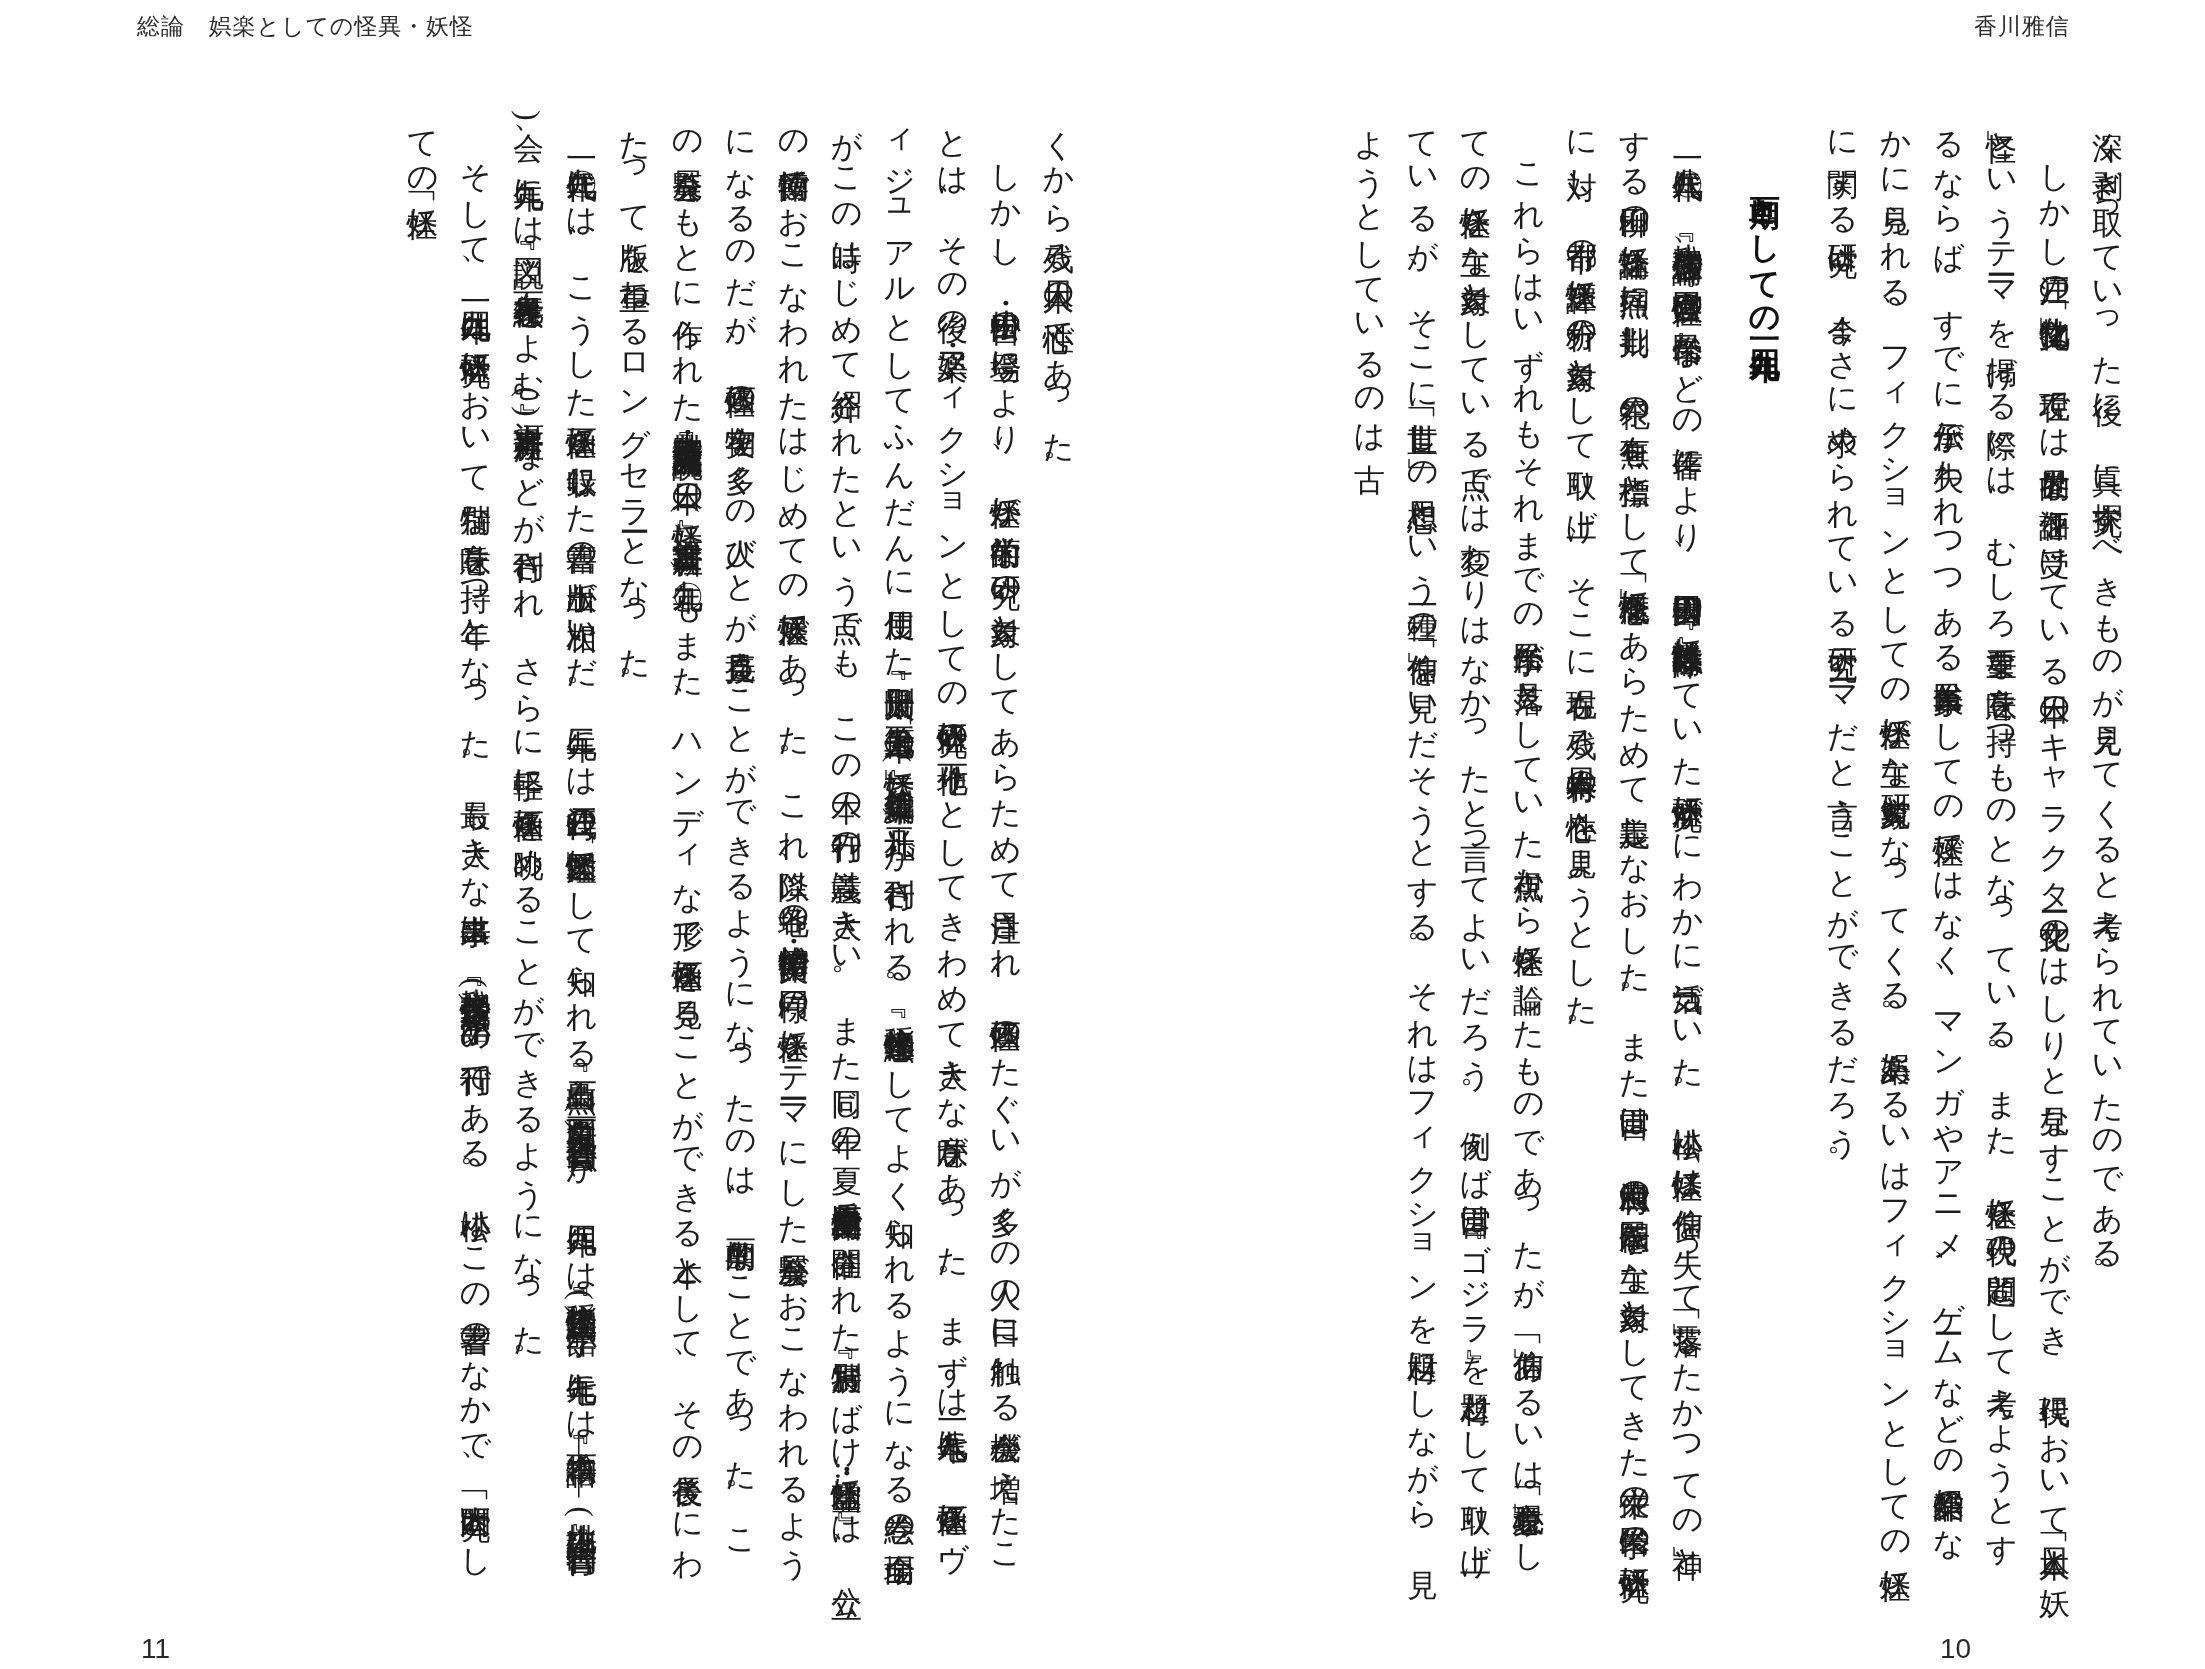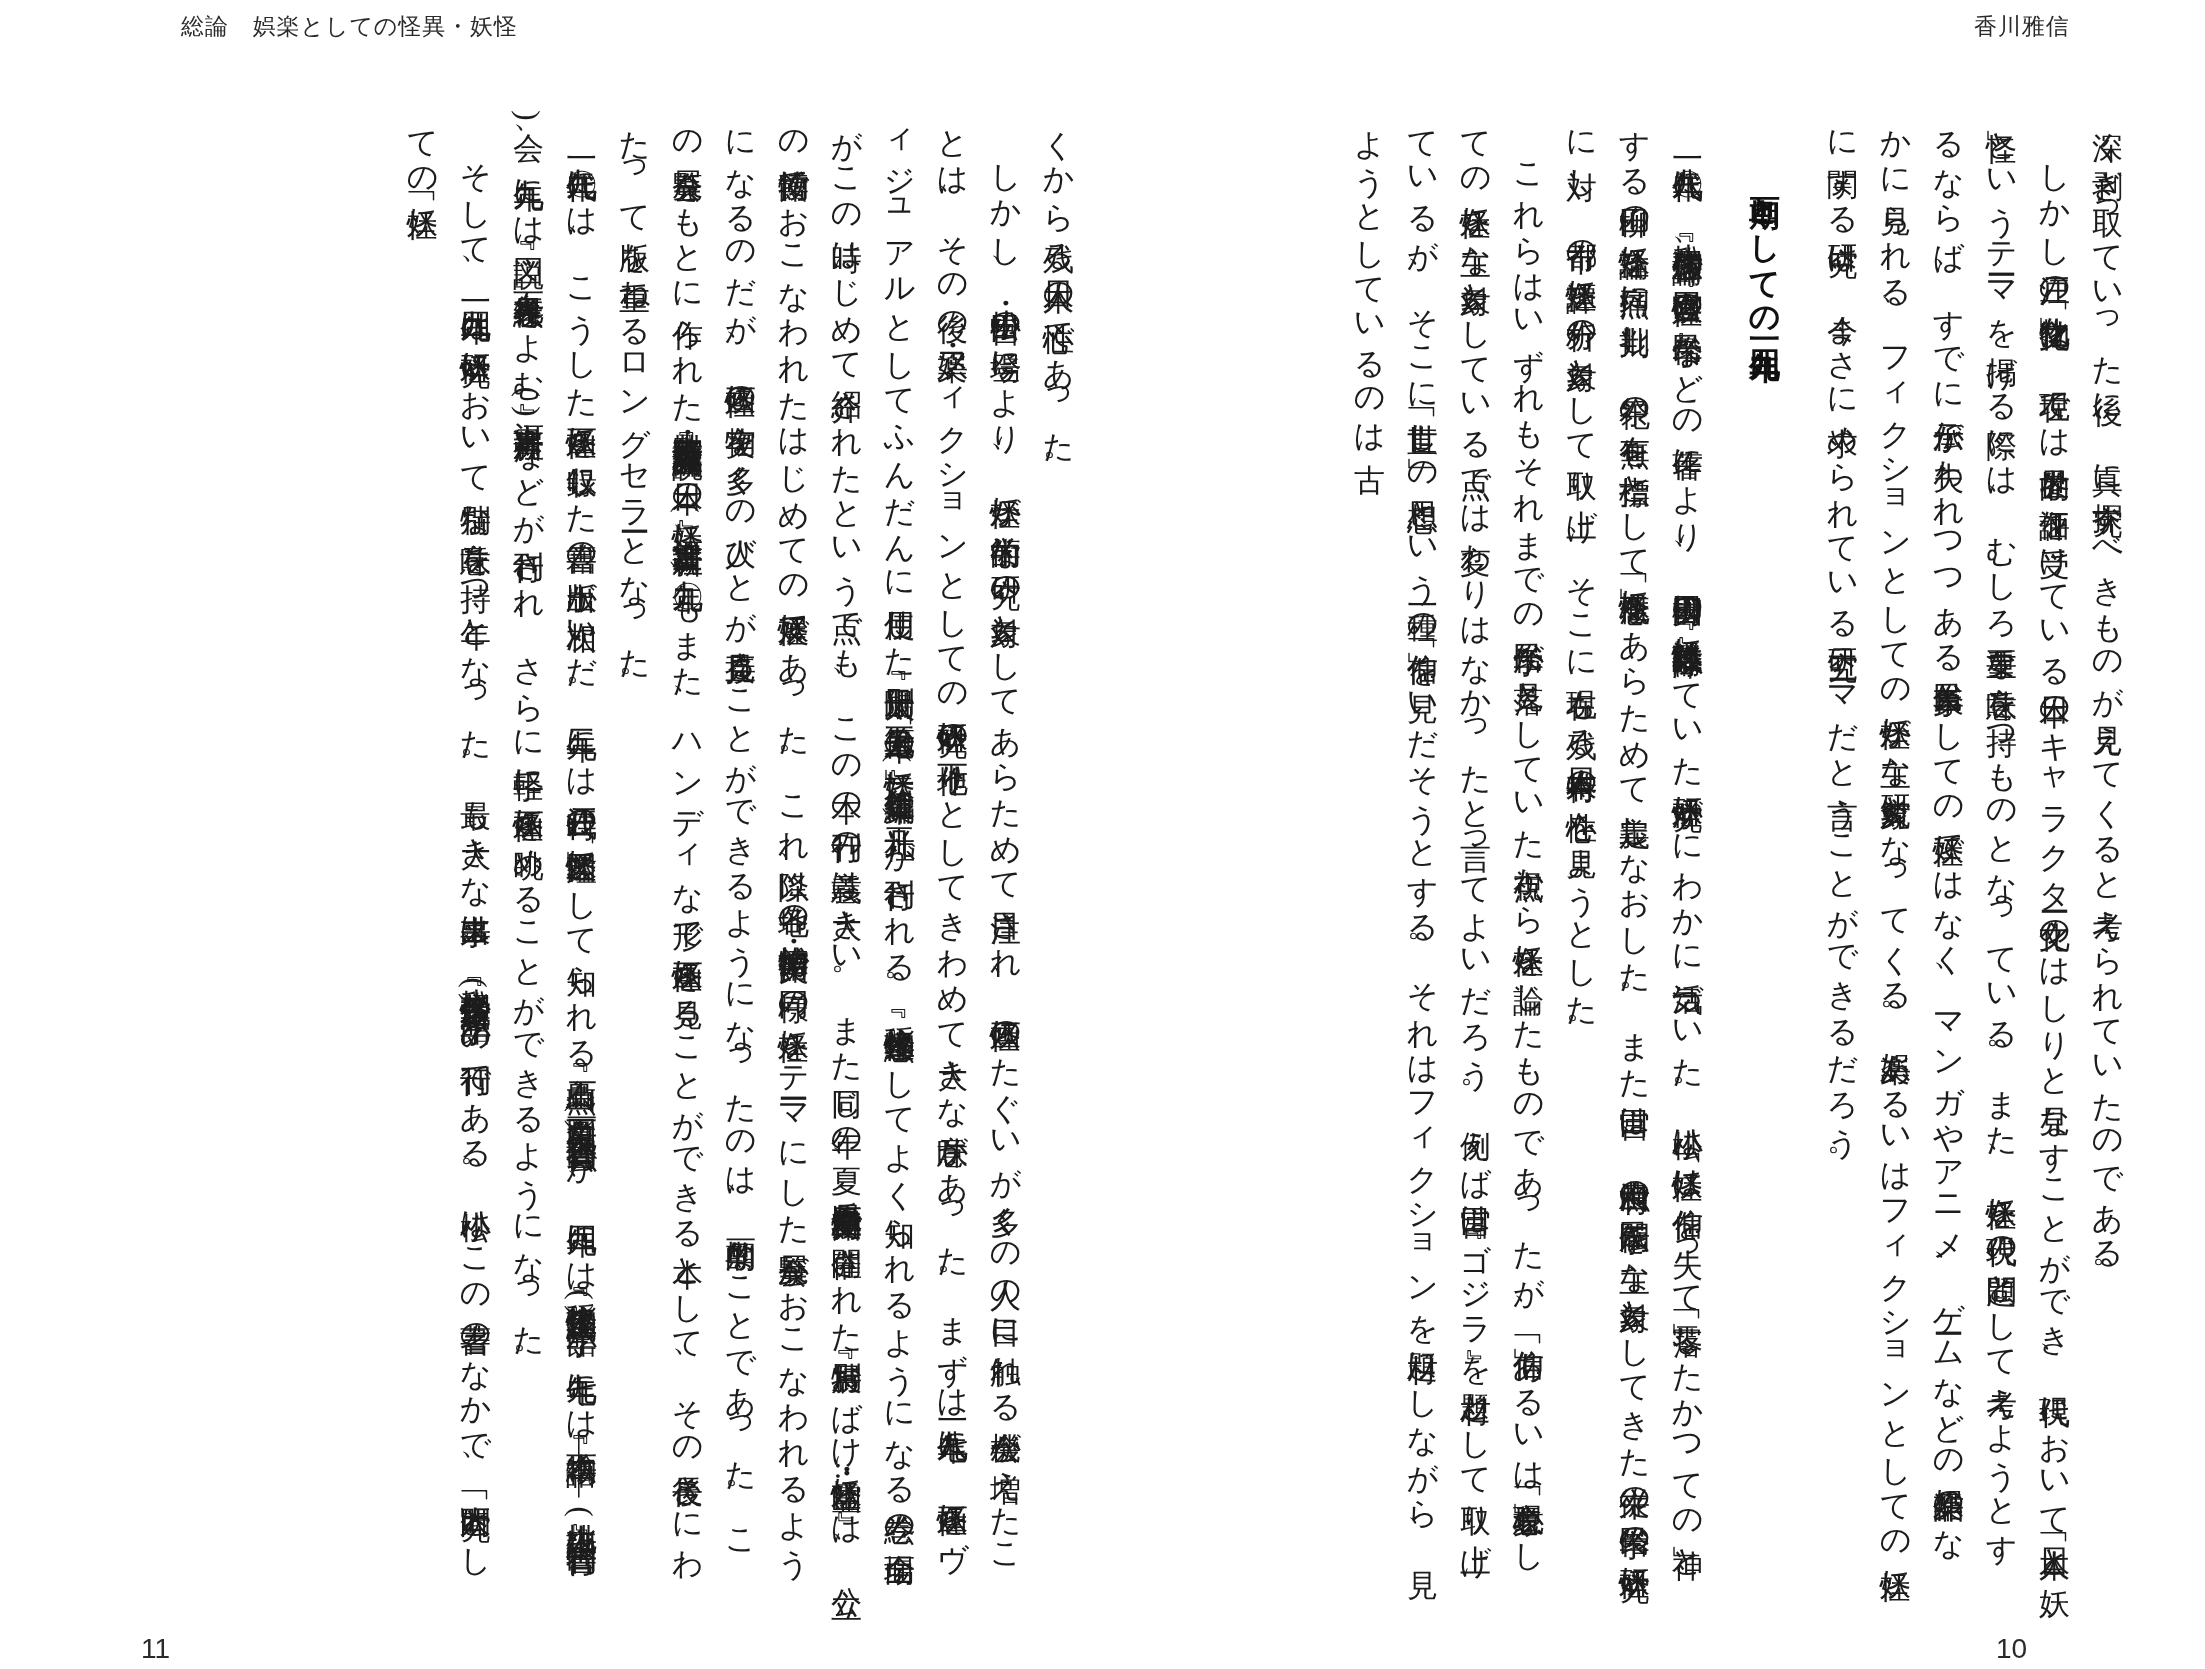--- a/index.html
+++ b/index.html
@@ -17,21 +17,21 @@
   }
   .running-head {
     position: absolute;
     top: 10.6px;
     font-family: "Liberation Sans", sans-serif;
     font-size: 23px;
     letter-spacing: 0.9px;
     color: #2a2a2a;
     white-space: pre;
   }
-  #head-left  { left: 137px; margin-left: 44px; }
+  #head-left  { left: 137px; }
   #head-right { left: 1974px; }
 
   .vtext {
     position: absolute;
     top: 109px;
     height: 1457px;
     writing-mode: vertical-rl;
     text-orientation: mixed;
     font-size: 31px;
     line-height: 53px;
@@ -62,21 +62,21 @@
   }
 
   .page-number {
     position: absolute;
     top: 1633px;
     font-family: "Liberation Sans", sans-serif;
     font-size: 28px;
     color: #2a2a2a;
   }
   #page-num-left  { left: 141px; }
-  #page-num-right { left: 1996px; }
+  #page-num-right { left: 1940px; }
 </style>
 </head>
 <body>
 
 <div class="running-head" id="head-left">総論　娯楽としての怪異・妖怪</div>
 
 <div class="running-head" id="head-right">香川雅信</div>
 
 <div class="vtext" id="right-text">
   <p class="no-indent">深く剥ぎ取っていった後に、真に探究すべきものが見えてくると考えられていたのである。</p>

